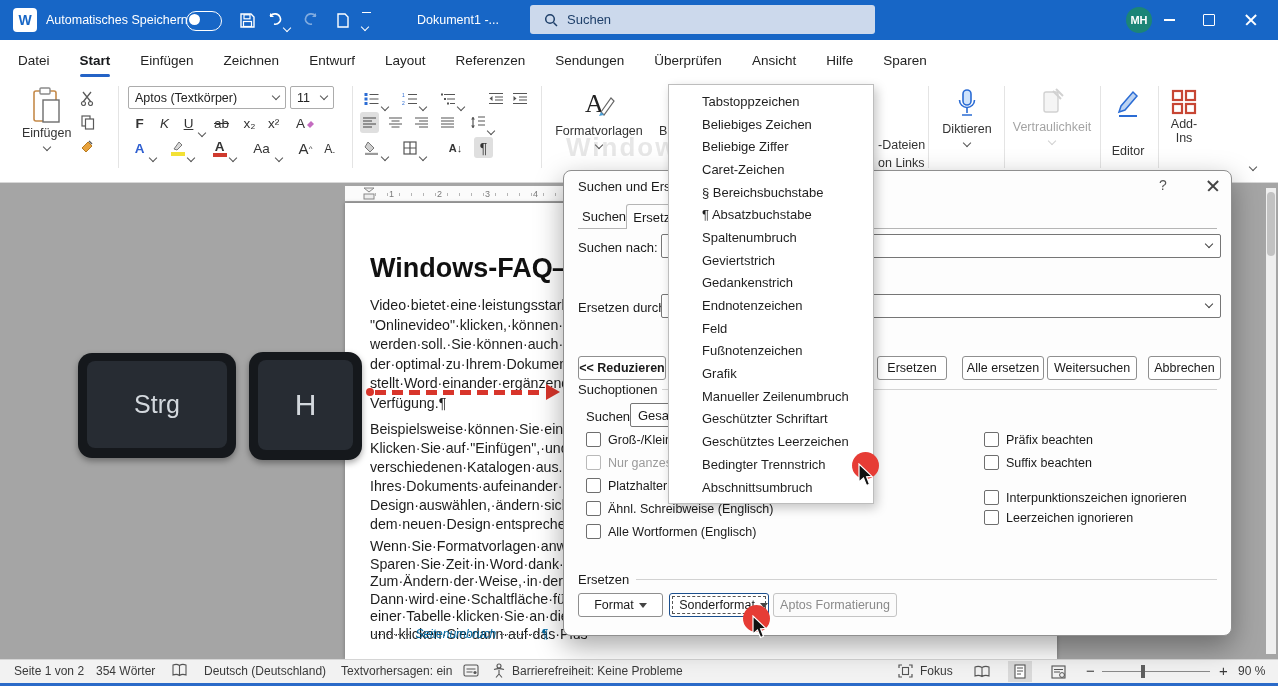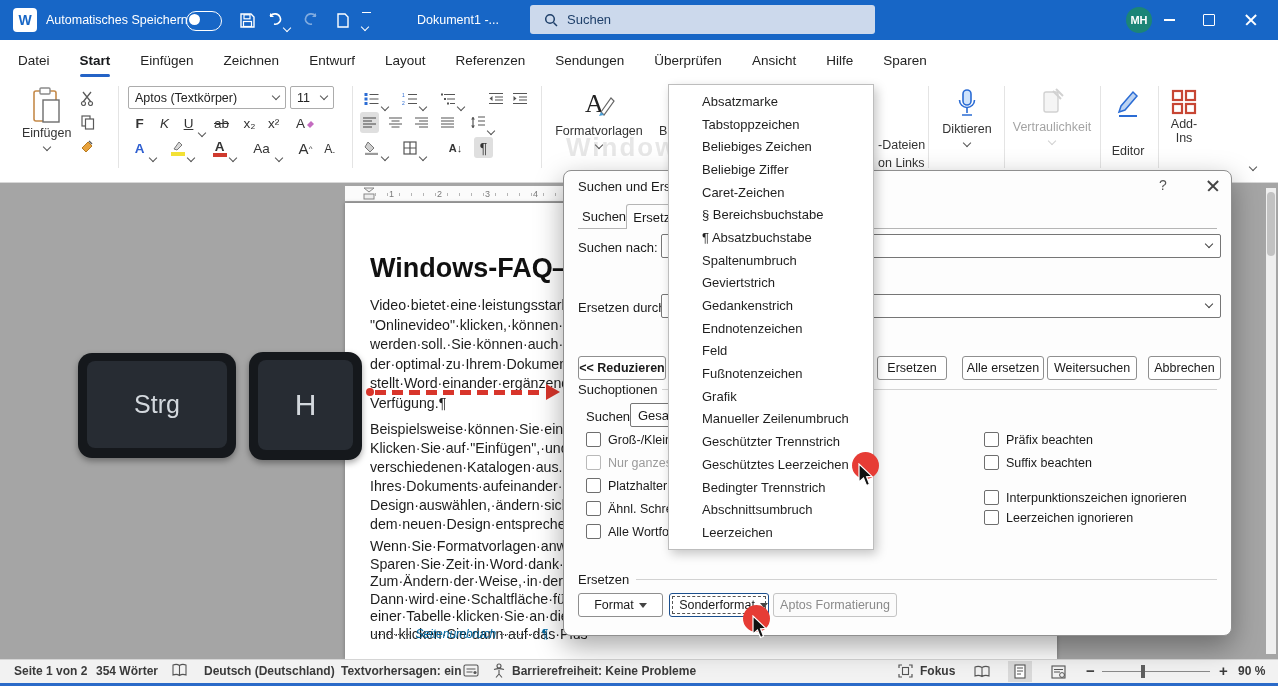--- a/index.html
+++ b/index.html
@@ -80,21 +80,21 @@
   #menu{left:668px;top:84px;width:206px;background:#fff;border:1px solid #bdbdbd;box-shadow:3px 4px 10px rgba(0,0,0,.22);z-index:30;padding:5px 0;box-sizing:border-box;}
   .mi{height:22.7px;display:flex;align-items:center;padding-left:33px;font-size:13px;color:#1f1f1f;white-space:nowrap;}
   .mi.hl{background:#d3e5f7;box-shadow:inset 0 0 0 1px #8ebce8;}
 
   
   .clickdot{position:absolute;width:27px;height:27px;border-radius:50%;background:#e63c35;z-index:40;}
   .cursor{position:absolute;z-index:41;}
 
   
   #statusbar{left:0;top:659px;width:1278px;height:24px;background:#f2f2f2;border-top:1px solid #d5d5d5;font-size:12px;color:#3a3a3a;box-sizing:border-box;z-index:15;}
-  .sb{position:absolute;top:4px;white-space:nowrap;font-weight:bold;}
+  .sb{position:absolute;top:4px;white-space:nowrap;}
   #bluestrip{left:0;top:683px;width:1278px;height:3px;background:#2a6ac8;z-index:16;}
   .sb-icbox{position:absolute;top:1px;width:24px;height:21px;display:flex;align-items:center;justify-content:center;}
   .sb-icbox.on{background:#d9d9d9;}
   #zoomtrack{position:absolute;left:1102px;top:11px;width:108px;height:1px;background:#8a8a8a;}
   #zoomthumb{position:absolute;left:1141px;top:5px;width:4px;height:13px;background:#5f5f5f;}
 </style>
 </head>
 <body>
 
 <div id="app">
@@ -614,40 +614,38 @@
         <span class="tri"></span>
     </div>
     <div class="dlg-btn" id="sf-btn" style="left:105px;top:422px;width:100px;padding-left:9px;">
       <span>Sonderformat</span>
         <span class="tri"></span>
     </div>
     <div class="dlg-btn disabled" style="left:209px;top:422px;width:124px;">Aptos Formatierung</div>
   </div>
 
   <div id="menu" class="ab">
-    <div class="mi">Absatzmarke</div>
     <div class="mi">Tabstoppzeichen</div>
     <div class="mi">Beliebiges Zeichen</div>
     <div class="mi">Beliebige Ziffer</div>
     <div class="mi">Caret-Zeichen</div>
     <div class="mi">§ Bereichsbuchstabe</div>
     <div class="mi">¶ Absatzbuchstabe</div>
     <div class="mi">Spaltenumbruch</div>
     <div class="mi">Geviertstrich</div>
     <div class="mi">Gedankenstrich</div>
     <div class="mi">Endnotenzeichen</div>
     <div class="mi">Feld</div>
     <div class="mi">Fußnotenzeichen</div>
     <div class="mi">Grafik</div>
     <div class="mi">Manueller Zeilenumbruch</div>
-    <div class="mi">Geschützter Trennstrich</div>
+    <div class="mi">Geschützter Schriftart</div>
     <div class="mi">Geschütztes Leerzeichen</div>
     <div class="mi">Bedingter Trennstrich</div>
     <div class="mi">Abschnittsumbruch</div>
-    <div class="mi">Leerzeichen</div>
   </div>
 
   <div class="clickdot" style="left:852px;top:452px;"></div>
   <div class="cursor" style="left:858px;top:463px;">
     <svg width="17" height="24" viewBox="0 0 17 24">
         <path d="M1 1 L1 19 L5.5 15 L8.5 22.5 L11.5 21.2 L8.6 13.8 L14 13.4 Z" fill="#111" stroke="#fff" stroke-width="1.2"></path>
       </svg>
   </div>
   <div class="clickdot" style="left:743px;top:605px;"></div>
   <div class="cursor" style="left:752px;top:615px;">

